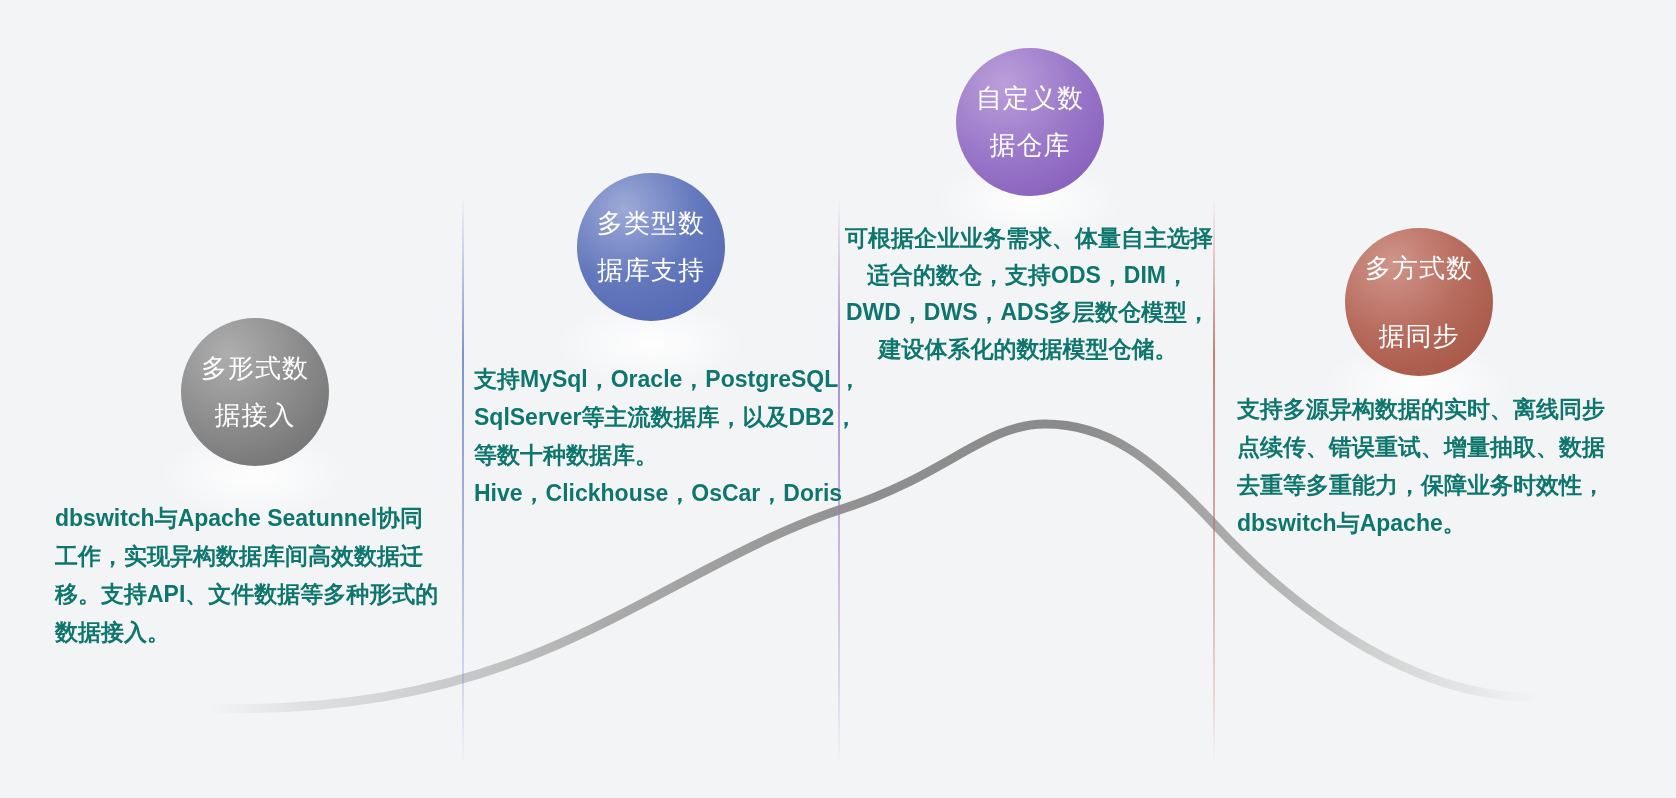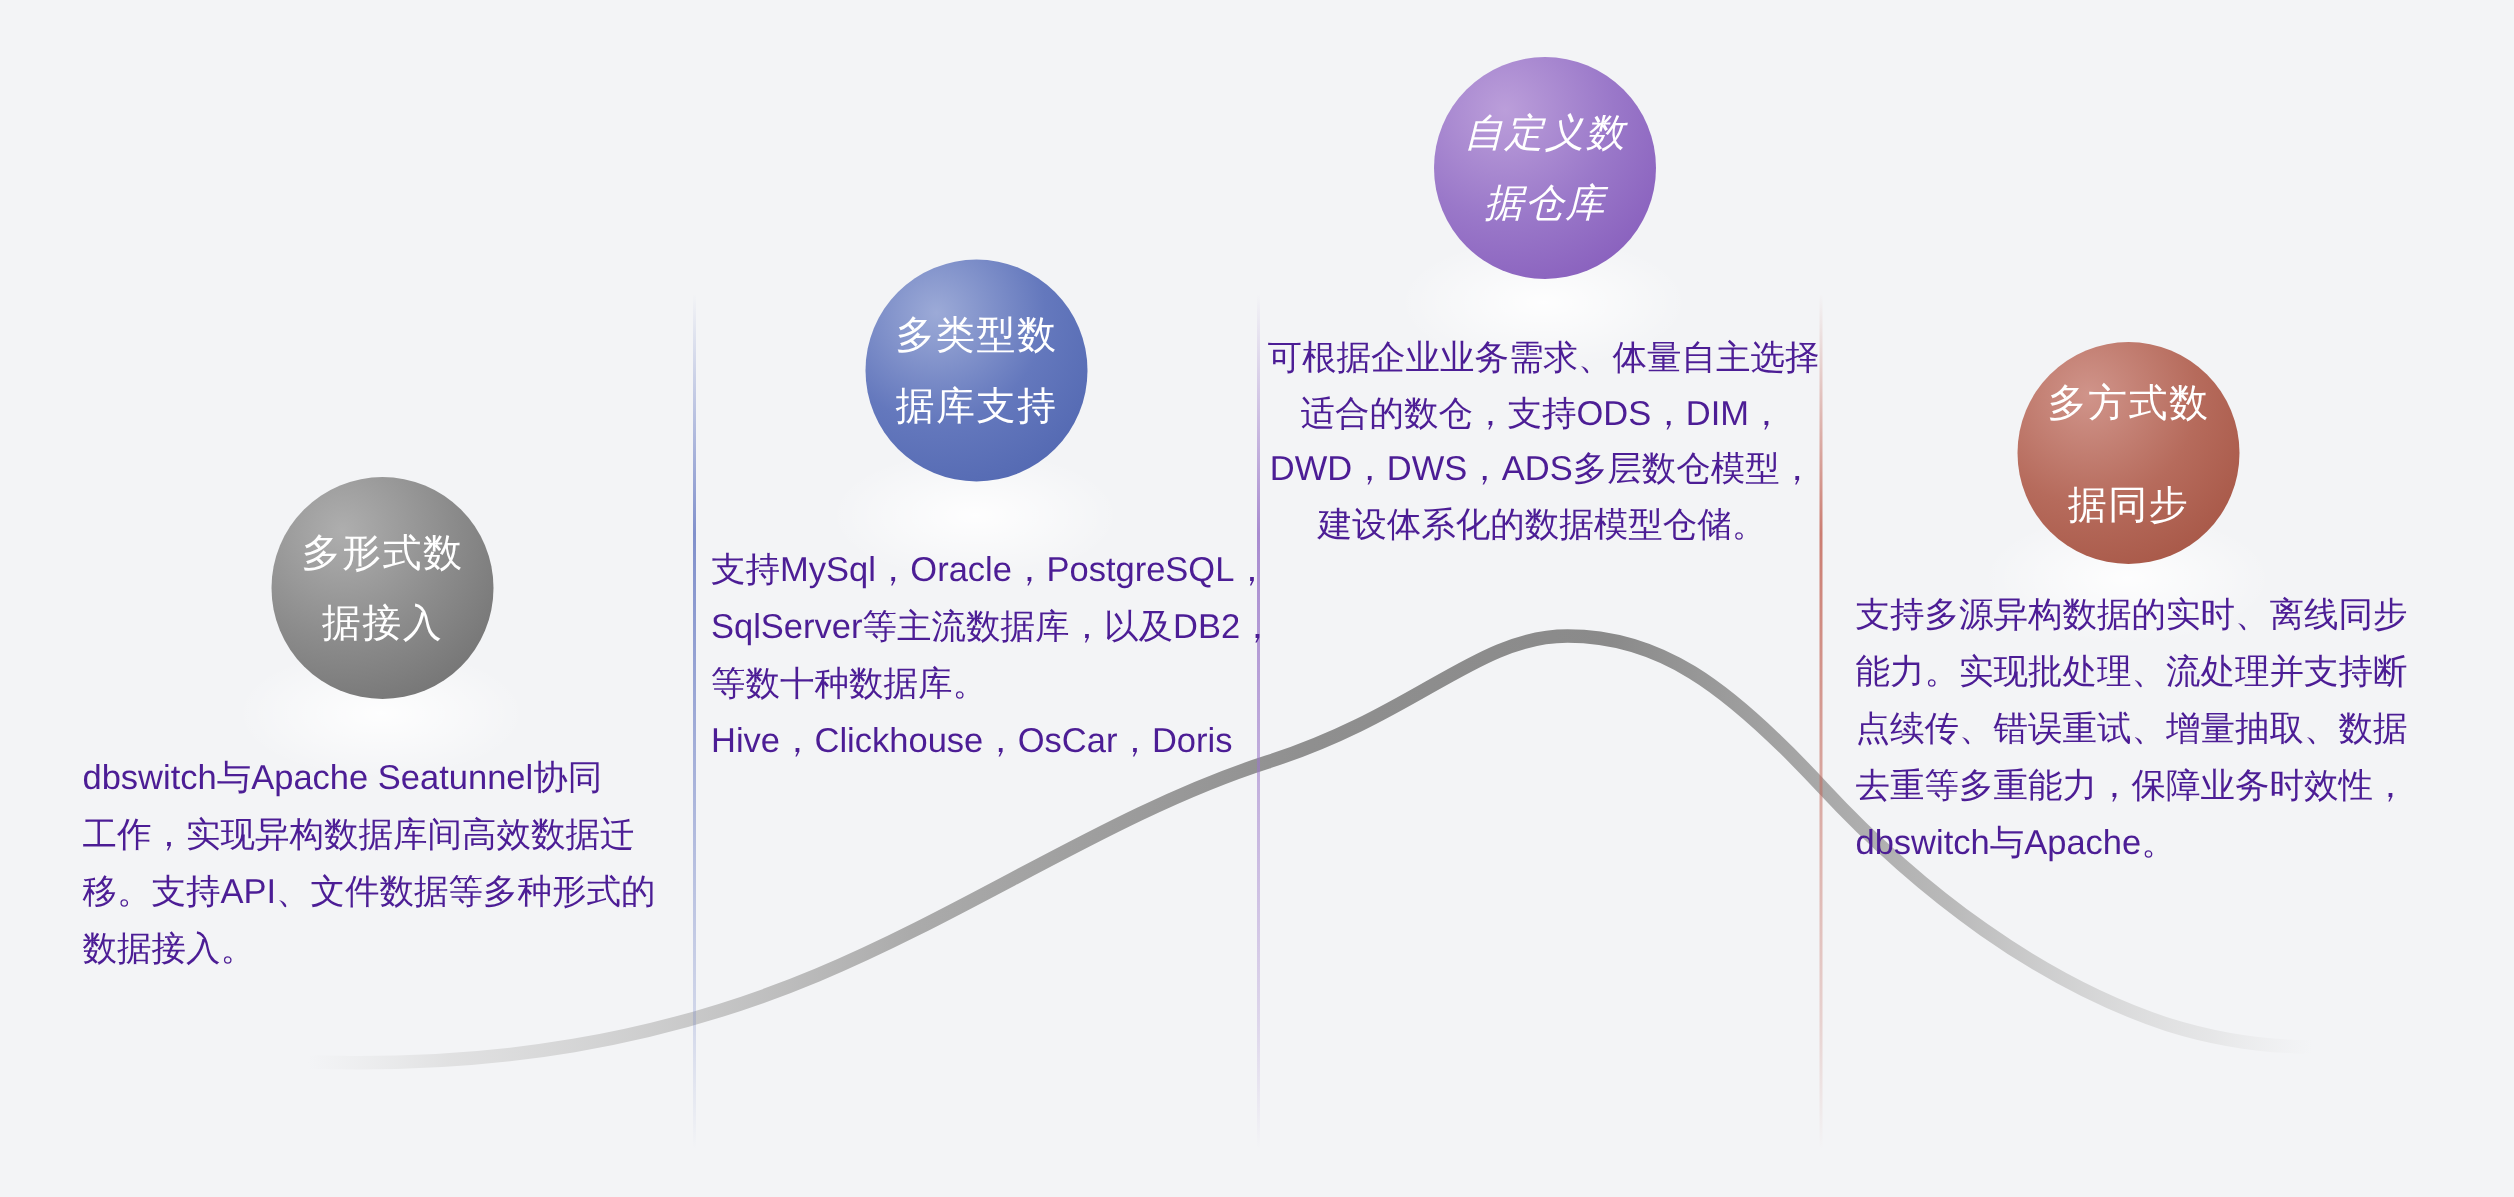--- a/index.html
+++ b/index.html
@@ -39,25 +39,25 @@
 
   
   .circle{
     position:absolute;width:148px;height:148px;border-radius:50%;
     display:flex;flex-direction:column;align-items:center;justify-content:center;
     color:#ffffff;font-size:26px;line-height:47px;text-align:center;
     letter-spacing:1px;
   }
   .c1{left:181px;top:318px;background:radial-gradient(circle at 32% 24%,#aeaeae 0%,#8c8c8c 48%,#6a6a6a 100%);}
   .c2{left:577px;top:173px;background:radial-gradient(circle at 32% 24%,#9caad7 0%,#6478bd 48%,#4c62ad 100%);}
-  .c3{left:956px;top:38px; background:radial-gradient(circle at 32% 24%,#bb9eda 0%,#9a78c9 48%,#8155b8 100%);font-style:italic;}
+  .c3{left:956px;top:48px; background:radial-gradient(circle at 32% 24%,#bb9eda 0%,#9a78c9 48%,#8155b8 100%);}
   .c4{left:1345px;top:228px;background:radial-gradient(circle at 32% 24%,#d0948a 0%,#b66b5c 48%,#a14f3e 100%);gap:21px;}
 
   
-  .desc{position:absolute;color:#4c1d95;font-size:23px;line-height:38px;}
+  .desc{position:absolute;color:#0f766e;font-size:23px;line-height:38px;font-weight:bold;}
   .desc .dline{white-space:nowrap;}
   .t1{left:55px;top:475px;margin-top:24px;}
   .t2{left:474px;top:360px;}
   .t3{left:845px;top:220px;width:366px;text-align:center;line-height:37px;}
   .t4{left:1237px;top:390px;}
 </style>
 </head>
 <body>
 
 <div class="canvas">
@@ -124,19 +124,18 @@
     <div class="dline">DWD，DWS，ADS多层数仓模型，</div>
     <div class="dline">建设体系化的数据模型仓储。</div>
   </div>
 
   <div class="circle c4">
     <div>多方式数</div>
     <div>据同步</div>
   </div>
   <div class="desc t4">
     <div class="dline">支持多源异构数据的实时、离线同步</div>
-    <div class="dline">能力。实现批处理、流处理并支持断</div>
     <div class="dline">点续传、错误重试、增量抽取、数据</div>
     <div class="dline">去重等多重能力，保障业务时效性，</div>
     <div class="dline">dbswitch与Apache。</div>
   </div>
 
 </div>
 
 </body></html>

